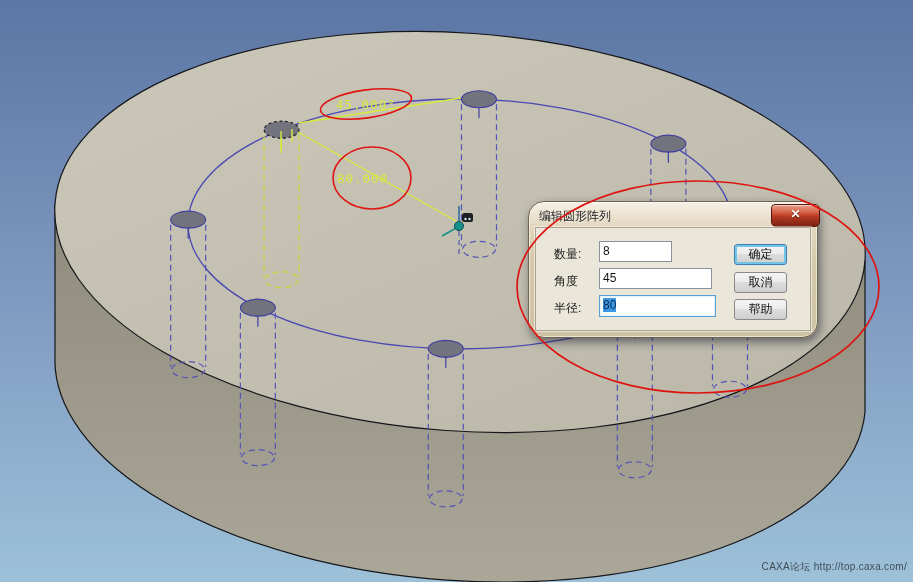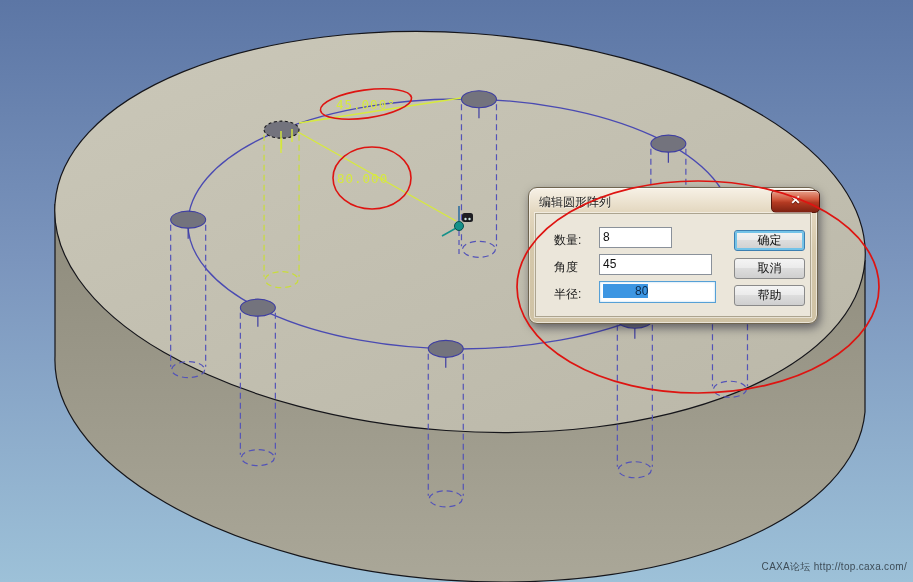--- a/index.html
+++ b/index.html
@@ -9,42 +9,42 @@
   #stage{position:absolute;inset:0;width:913px;height:582px;}
   svg{position:absolute;left:0;top:0;}
   #scene{z-index:1;}
   #overlay{z-index:30;pointer-events:none;}
 
   
   #watermark{position:absolute;right:6px;bottom:8px;z-index:5;
     font-size:10px;letter-spacing:.3px;color:var(--watermark);}
 
   
-  #dialog{position:absolute;left:528px;top:187px;width:290px;height:137px;z-index:10;
+  #dialog{position:absolute;left:528px;top:201px;width:290px;height:137px;z-index:10;
     background:linear-gradient(180deg,#f7f1e6 0%,#e3d7bf 18%,#d5c8ab 45%,#cfc2a4 100%);
-    border:1px solid #6f6residual550;border:1px solid #6f6550;border-radius:9px;
+    border:1px solid #6f6residual550;border:1px solid #6f6550;border-radius:16px;
     box-shadow:2px 4px 10px rgba(10,10,30,.5), inset 0 0 0 1px rgba(255,255,255,.55);
     box-sizing:border-box;}
   #dlg-title{position:absolute;left:10px;top:6px;font-size:12px;color:#1c1c1c;
     text-shadow:0 1px 0 rgba(255,255,255,.6);}
   #dlg-close{position:absolute;left:242px;top:2px;width:47px;height:21px;
     background:linear-gradient(180deg,#e8a18b 0%,#d0573c 40%,#b33a22 55%,#7e2212 100%);
     border:1px solid #57170c;border-radius:4px 5px 5px 5px;
     box-shadow:inset 0 1px 0 rgba(255,255,255,.5);
     color:#fff;font-size:12px;font-weight:bold;text-align:center;line-height:19px;
     cursor:default;text-shadow:0 1px 1px rgba(60,10,5,.8);}
   #dlg-client{position:absolute;left:6px;top:25px;width:276px;height:104px;
     background:#ebe6da;border:1px solid #aca48f;box-sizing:border-box;
     box-shadow:0 0 0 1px rgba(255,255,255,.5);}
   .fld-label{position:absolute;left:17px;font-size:12px;color:#1a1a1a;margin-left:8px;}
   .textbox{position:absolute;background:#fff;border:1px solid #8a919a;
     font-size:12px;color:#111;padding:2px 3px;box-sizing:border-box;line-height:15px;}
   .textbox.focused{border-color:#56a0d6;box-shadow:inset 0 0 2px rgba(100,170,220,.6);}
-  .sel-text{background:#3d96e2;color:#0c2b4e;padding-left:32px;}
-  .btn{position:absolute;left:205px;width:71px;height:21px;
+  .sel-text{background:#3d96e2;color:#0c2b4e;}
+  .btn{position:absolute;left:205px;width:53px;height:21px;
     background:linear-gradient(180deg,#f4f4f4 0%,#ebebeb 45%,#dddddd 50%,#cfcfcf 100%);
     border:1px solid #8a8a8a;border-radius:3px;font-size:12px;color:#111;
     text-align:center;line-height:19px;box-sizing:border-box;cursor:default;}
   .btn.default{border-color:#3c7fb1;box-shadow:inset 0 0 0 2px #74c3e8;}
 </style>
 </head>
 <body>
 
 <div id="stage">
 

